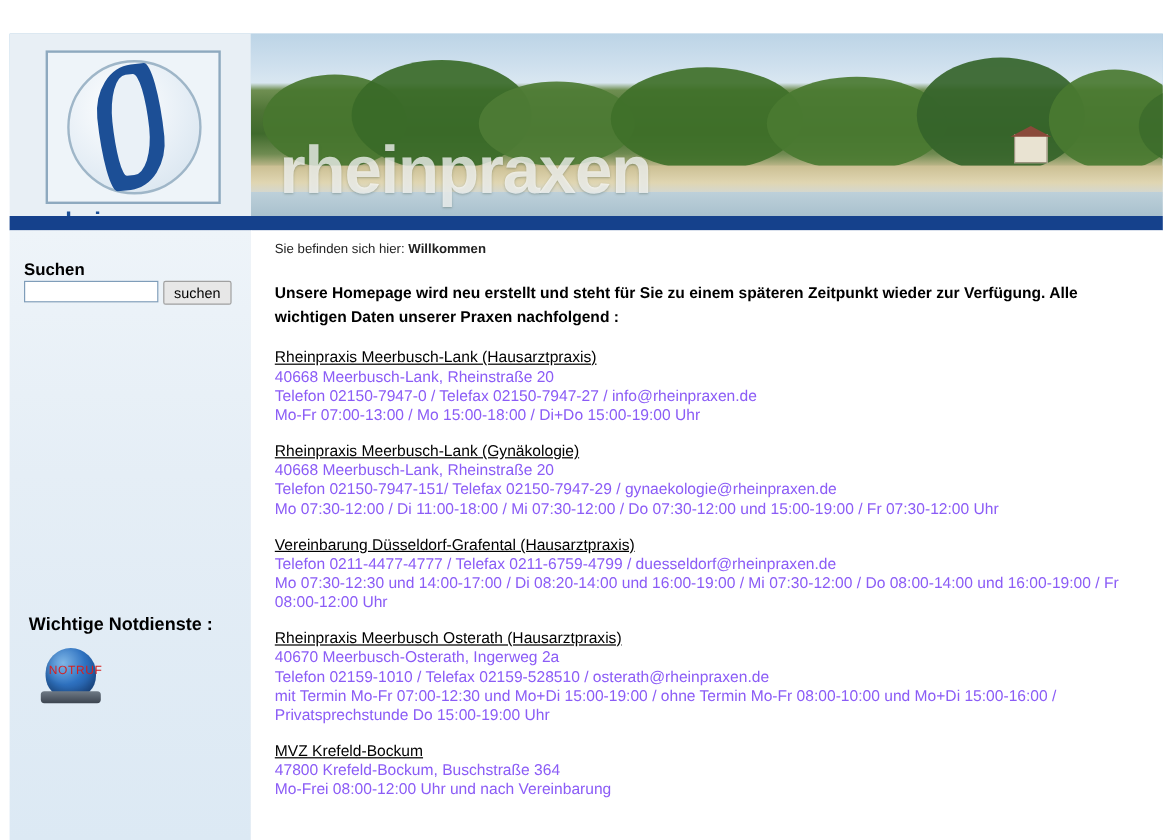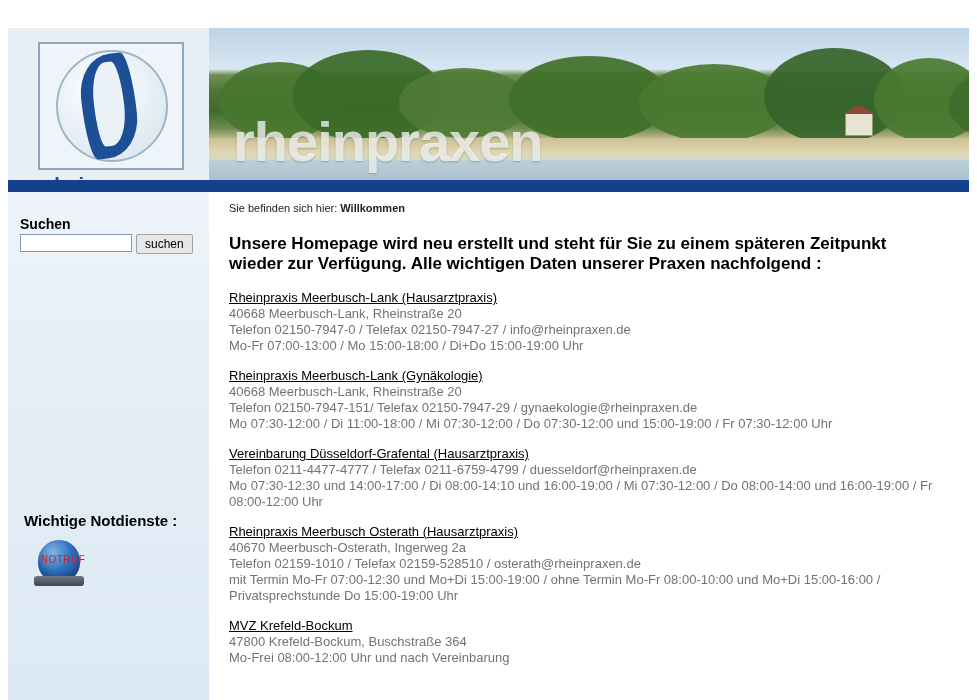--- a/index.html
+++ b/index.html
@@ -274,38 +274,38 @@
   }
   .breadcrumb b { font-weight: bold; }
 
   .main-body {
     position: absolute;
     left: 20px;
     top: 42px;
     width: 716px;
   }
   .headline {
-    font-size: 17px;
+    font-size: 13px;
     font-weight: bold;
     color: #000;
     line-height: 20px;
     margin: 0 0 16px 0;
   }
   .praxis {
     margin-bottom: 14px;
   }
   .praxis-name {
     font-size: 13px;
     color: #000;
     text-decoration: underline;
     margin-bottom: 1px;
   }
   .praxis-line {
     font-size: 13px;
-    color: #737373;
+    color: #8b5cf6;
     line-height: 16px;
   }
 
   
   .top-strip {
     position: absolute;
     left: 0; top: 0; width: 977px; height: 28px;
     background: #ffffff;
   }
   .left-strip {
@@ -393,21 +393,21 @@
       <div class="praxis">
         <div class="praxis-name">Rheinpraxis Meerbusch-Lank (Gynäkologie)</div>
         <div class="praxis-line">40668 Meerbusch-Lank, Rheinstraße 20</div>
         <div class="praxis-line">Telefon 02150-7947-151/ Telefax 02150-7947-29 / gynaekologie@rheinpraxen.de</div>
         <div class="praxis-line">Mo 07:30-12:00 / Di 11:00-18:00 / Mi 07:30-12:00 / Do 07:30-12:00 und 15:00-19:00 / Fr 07:30-12:00 Uhr</div>
       </div>
 
       <div class="praxis">
         <div class="praxis-name">Vereinbarung Düsseldorf-Grafental (Hausarztpraxis)</div>
         <div class="praxis-line">Telefon 0211-4477-4777 / Telefax 0211-6759-4799 / duesseldorf@rheinpraxen.de</div>
-        <div class="praxis-line">Mo 07:30-12:30 und 14:00-17:00 / Di 08:00-14:10 und 16:00-19:00 / Mi 07:30-12:00 / Do 08:00-14:00 und 16:00-19:00 / Fr 08:00-12:00 Uhr</div>
+        <div class="praxis-line">Mo 07:30-12:30 und 14:00-17:00 / Di 08:20-14:00 und 16:00-19:00 / Mi 07:30-12:00 / Do 08:00-14:00 und 16:00-19:00 / Fr 08:00-12:00 Uhr</div>
       </div>
 
       <div class="praxis">
         <div class="praxis-name">Rheinpraxis Meerbusch Osterath (Hausarztpraxis)</div>
         <div class="praxis-line">40670 Meerbusch-Osterath, Ingerweg 2a</div>
         <div class="praxis-line">Telefon 02159-1010 / Telefax 02159-528510 / osterath@rheinpraxen.de</div>
         <div class="praxis-line">mit Termin Mo-Fr 07:00-12:30 und Mo+Di 15:00-19:00 / ohne Termin Mo-Fr 08:00-10:00 und Mo+Di 15:00-16:00 / Privatsprechstunde Do 15:00-19:00 Uhr</div>
       </div>
 
       <div class="praxis">

